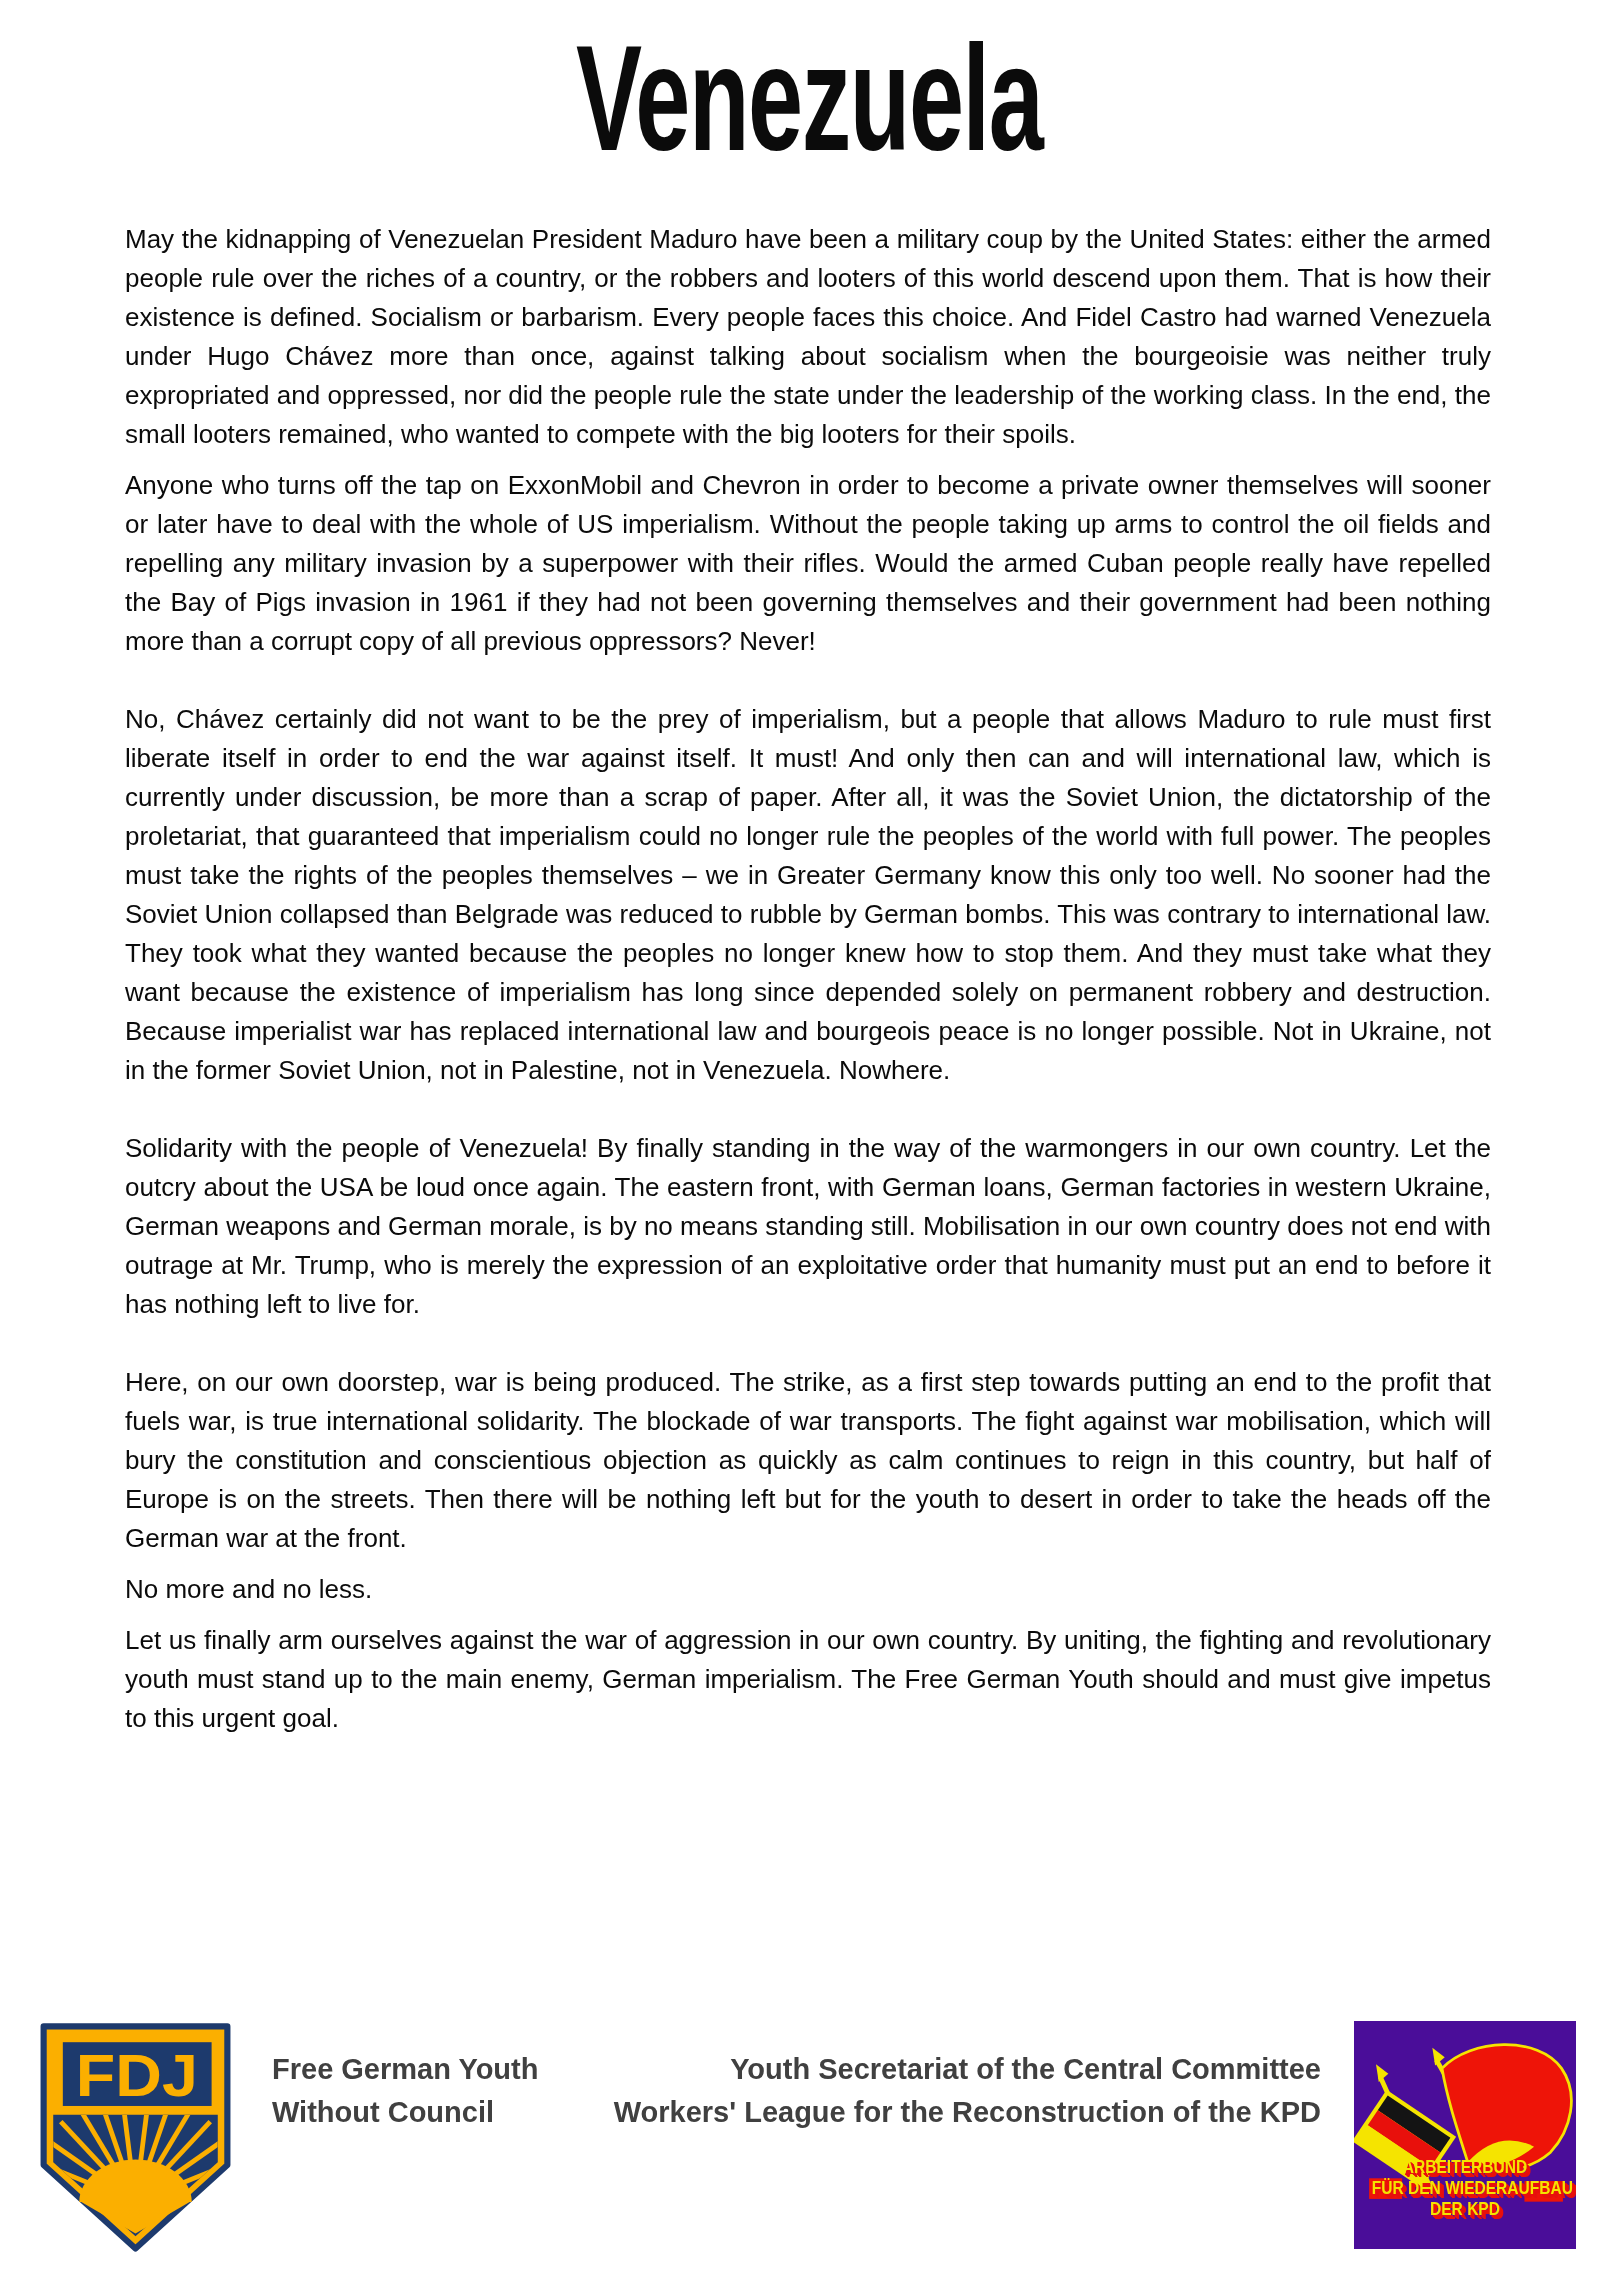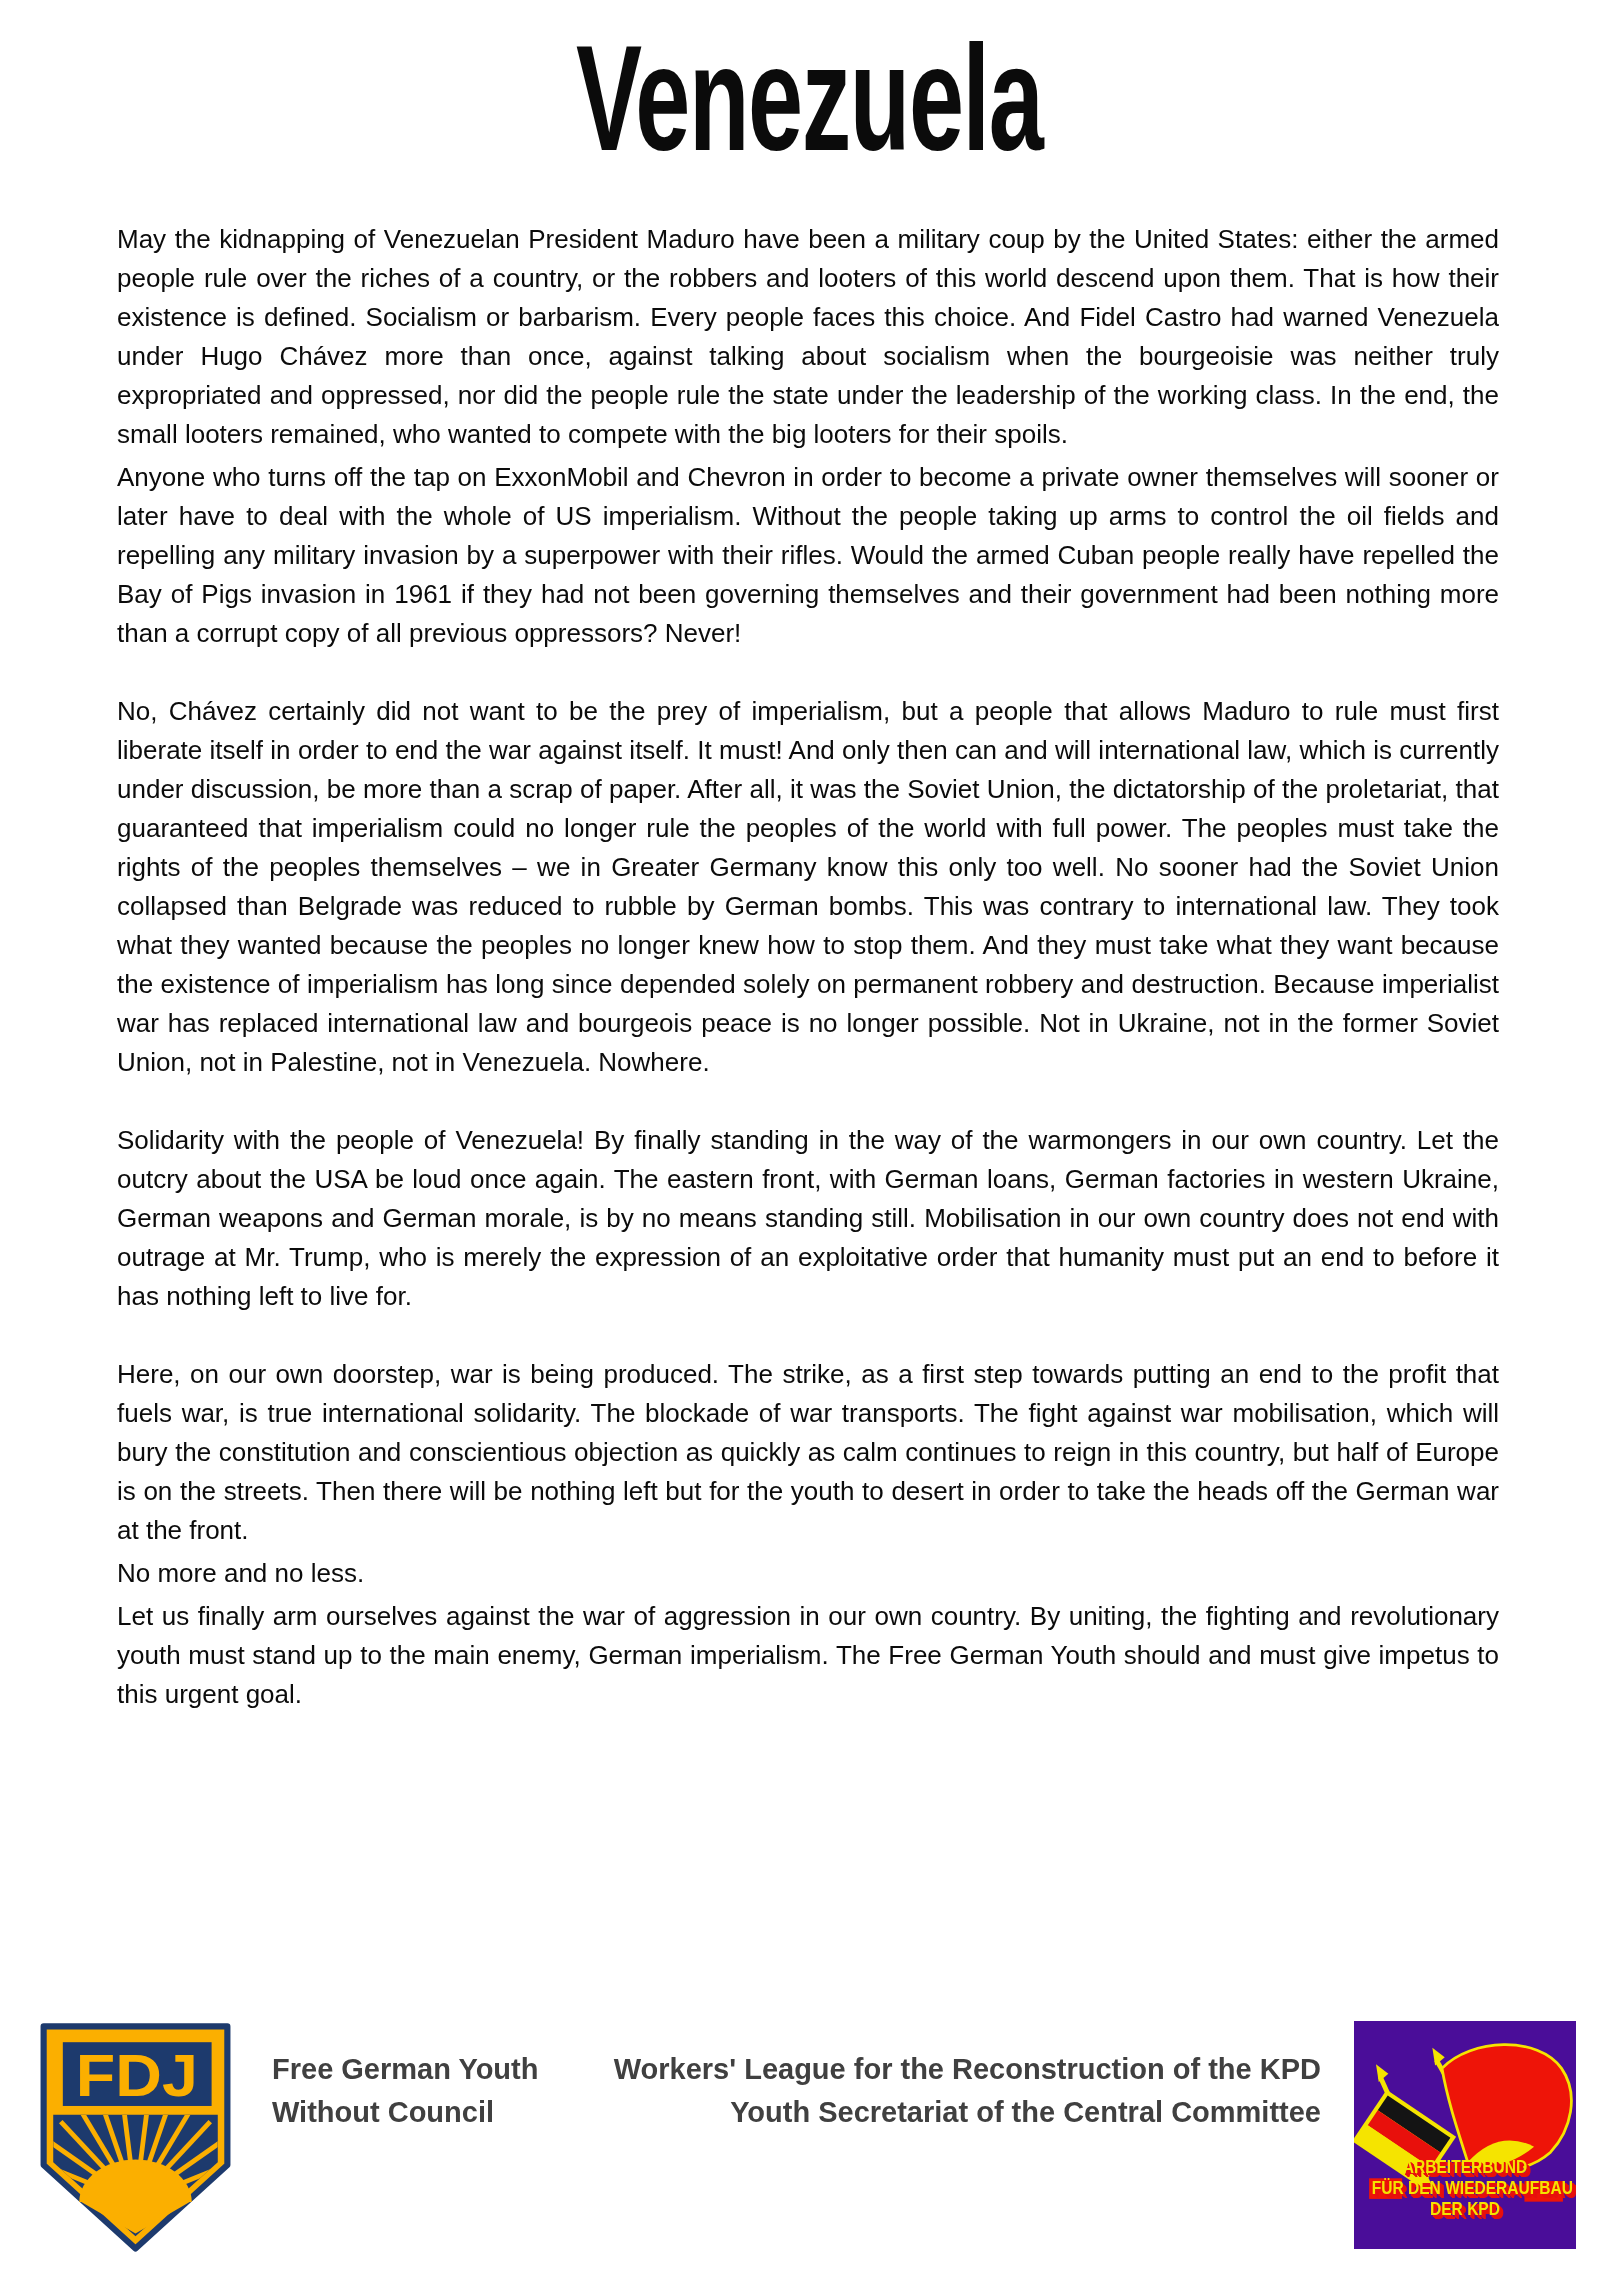--- a/index.html
+++ b/index.html
@@ -12,21 +12,21 @@
   .title-line{height:168px;line-height:168px;white-space:nowrap;}
   .title-line .tspan{
     display:inline-block;font-weight:700;font-size:150px;letter-spacing:-2.1px;
     transform-origin:50% 50%;
   }
   .t1 .tspan{transform:scaleX(0.66);}
   .t2 .tspan{transform:scaleX(0.71);}
   
   .body-text{margin:38px 116px 0 113px;}
   .para{
-    margin:4px;font-size:26px;line-height:39px;text-align:justify;
+    margin:12px;font-size:26px;line-height:39px;text-align:justify;
     font-weight:400;letter-spacing:0px;color:#0b0b0b;
   }
   .para.gap{margin-top:39px;}
   
   .fdj{position:absolute;left:40px;top:2023px;width:191px;height:229px;}
   .org{position:absolute;font-weight:700;font-size:29px;line-height:43px;color:#404040;white-space:nowrap;}
   .left-org{left:272px;top:2048px;text-align:left;}
   .right-org{right:298px;top:2048px;text-align:right;}
   .ab{position:absolute;left:1354px;top:2021px;width:222px;height:228px;background:#4A0D99;overflow:hidden;}
   .ab svg{position:absolute;left:0;top:0;width:100%;height:100%;}
@@ -85,22 +85,22 @@
       <rect x="33" y="28" width="217" height="93" fill="#1D3A6D"></rect>
       <text x="141" y="106" text-anchor="middle" font-family="Liberation Sans, sans-serif" font-size="86" font-weight="bold" fill="#FBAF00" textLength="178" lengthAdjust="spacingAndGlyphs">FDJ</text>
     </svg>
 
     <div class="org left-org">
       <div>Free German Youth</div>
       <div>Without Council</div>
     </div>
 
     <div class="org right-org">
+      <div>Youth Secretariat of the Central Committee</div>
       <div>Workers' League for the Reconstruction of the KPD</div>
-      <div>Youth Secretariat of the Central Committee</div>
     </div>
 
     <div class="ab">
       <svg viewBox="0 0 323 318" xmlns="http://www.w3.org/2000/svg">
 
         <line x1="38" y1="74" x2="112" y2="238" stroke="#F5E400" stroke-width="7"></line>
         <polygon points="32,56 50,70 36,82" fill="#F5E400"></polygon>
         <line x1="120" y1="50" x2="212" y2="212" stroke="#F5E400" stroke-width="7"></line>
         <polygon points="114,32 132,46 118,58" fill="#F5E400"></polygon>
 

